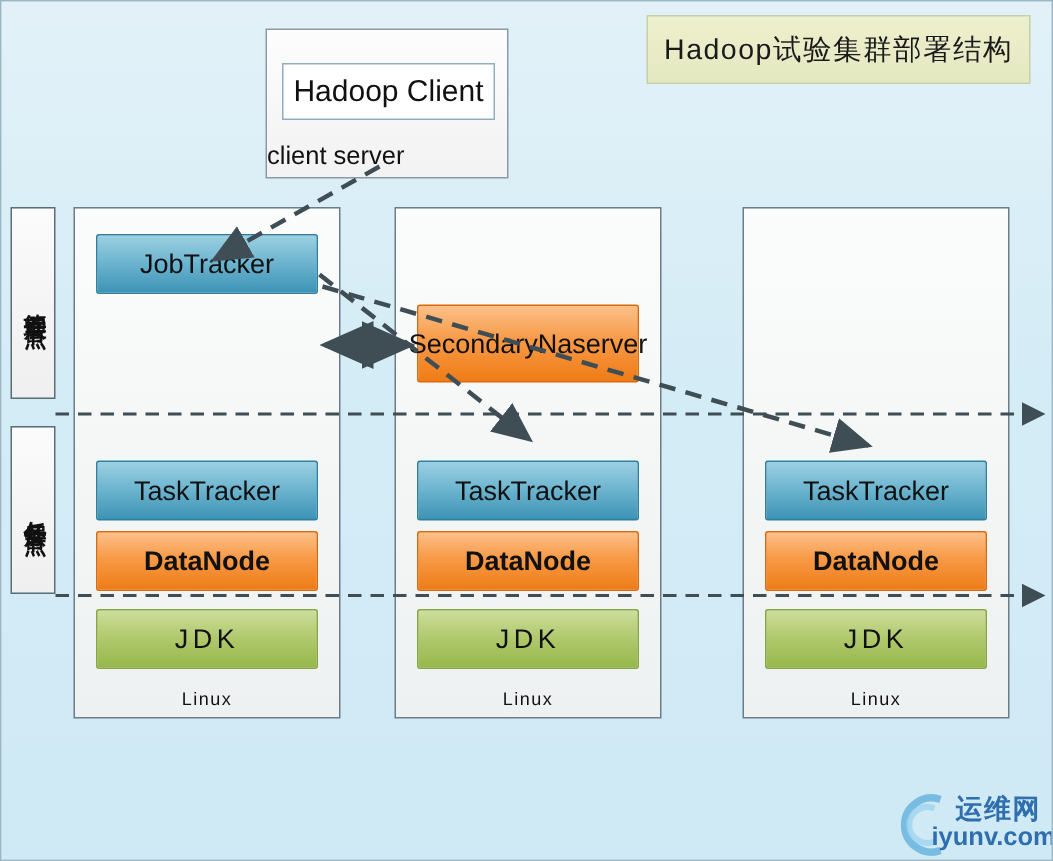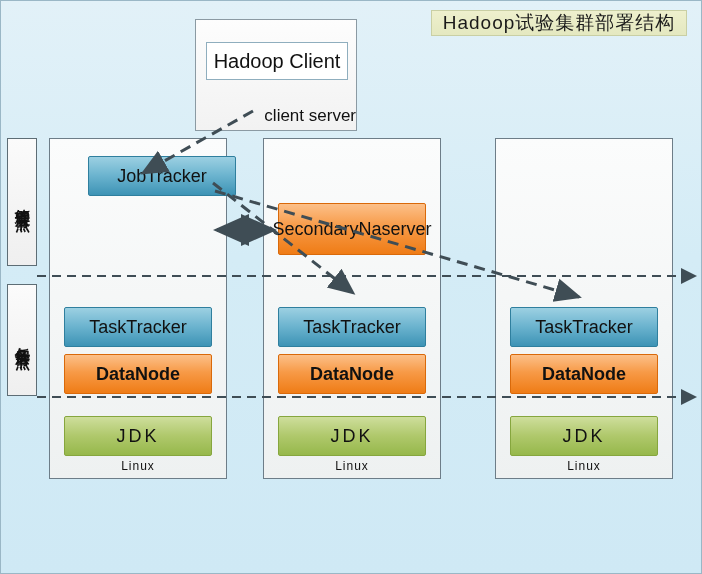--- a/index.html
+++ b/index.html
@@ -13,42 +13,42 @@
     position:relative;
     width:702px;height:574px;
     background:linear-gradient(180deg,#e2f1f8 0%,#d4ecf6 45%,#cfe9f5 100%);
     box-sizing:border-box;
     border:1px solid #9ab7c6;
     overflow:hidden;
   }
 
   
   #title-badge{
-    position:absolute;left:430px;top:9px;width:256px;height:26px;
+    position:absolute;left:430px;top:9px;width:256px;height:46px;
     background:linear-gradient(180deg,#eef0cd 0%,#e4e8c0 100%);
     border:1px solid #c9cfa4;
     display:flex;align-items:center;justify-content:center;
     font-size:19px;color:#1a1a1a;letter-spacing:1px;
     box-sizing:border-box;
   }
 
   
   #client-server-box{
-    position:absolute;left:194px;top:18px;width:162px;height:112px;
+    position:absolute;left:176px;top:18px;width:162px;height:100px;
     background:linear-gradient(180deg,#fdfdfd 0%,#f2f2f2 100%);
     border:1px solid #8b9aa3;box-sizing:border-box;
   }
   #hadoop-client-box{
     position:absolute;left:10px;top:22px;width:142px;height:38px;
     background:#ffffff;border:1px solid #8faebe;
     display:flex;align-items:center;justify-content:center;
     font-size:20px;color:#111;box-sizing:border-box;
   }
   #client-server-label{
-    position:absolute;left:0;right:0;bottom:4px;text-align:right;
+    position:absolute;left:0;right:0;bottom:4px;text-align:left;
     font-size:17px;color:#111;
   }
 
   
   .layer-tag{
     position:absolute;left:6px;width:30px;
     background:linear-gradient(180deg,#fbfbfb 0%,#efefef 100%);
     border:1px solid #5d6d75;
     writing-mode:vertical-rl;
     text-orientation:upright;
@@ -82,26 +82,26 @@
   }
   .svc.orange{
     background:linear-gradient(180deg,#fcc089 0%,#f79a47 45%,#ef7c16 100%);
     border:1px solid #d9690a;
   }
   .svc.green{
     background:linear-gradient(180deg,#cede9c 0%,#afc86b 50%,#96b84b 100%);
     border:1px solid #86a63e;
     letter-spacing:3px;
   }
-  #svc-jobtracker{top:17px;margin-left:24px;}
+  #svc-jobtracker{top:17px;}
   #svc-namenode{top:69px;}
   #svc-secondary{top:64px;height:52px;}
   .svc-tasktracker{top:168px;}
   .svc-datanode{top:215px;font-weight:bold;}
-  .svc-jdk{top:277px;}
+  .svc-jdk{top:267px;}
   .os-label{
     position:absolute;left:0;right:0;bottom:5px;text-align:center;
     font-size:12px;color:#111;letter-spacing:1px;
   }
 
   
   #arrows,#dividers{
     position:absolute;left:0;top:0;width:702px;height:574px;
     pointer-events:none;
   }
@@ -195,14 +195,22 @@
 
     <line x1="252" y1="110" x2="142" y2="172" stroke="#3f4d55" stroke-width="3" stroke-dasharray="11,7" marker-end="url(#ar-head)"></line>
 
     <line x1="216" y1="229" x2="272" y2="229" stroke="#4a5a63" stroke-width="4" marker-end="url(#ar-head)" marker-start="url(#ar-head-start)"></line>
 
     <line x1="212" y1="182" x2="352" y2="292" stroke="#3f4d55" stroke-width="3" stroke-dasharray="11,7" marker-end="url(#ar-head)"></line>
 
     <line x1="214" y1="190" x2="578" y2="296" stroke="#3f4d55" stroke-width="3" stroke-dasharray="11,7" marker-end="url(#ar-head)"></line>
   </svg>
 
+  <div id="watermark">
+    <svg width="106" height="44" viewBox="0 0 106 44">
+      <path d="M34,6 A18,18 0 1,0 34,40" fill="none" stroke="#6ab4de" stroke-width="5" opacity="0.85"></path>
+      <path d="M30,12 A12,12 0 1,0 30,34" fill="none" stroke="#9ed4ef" stroke-width="4" opacity="0.8"></path>
+    </svg>
+    <div id="wm-cn">运维网</div>
+    <div id="wm-en">iyunv.com</div>
+  </div>
 
 </div>
 
 </body></html>

